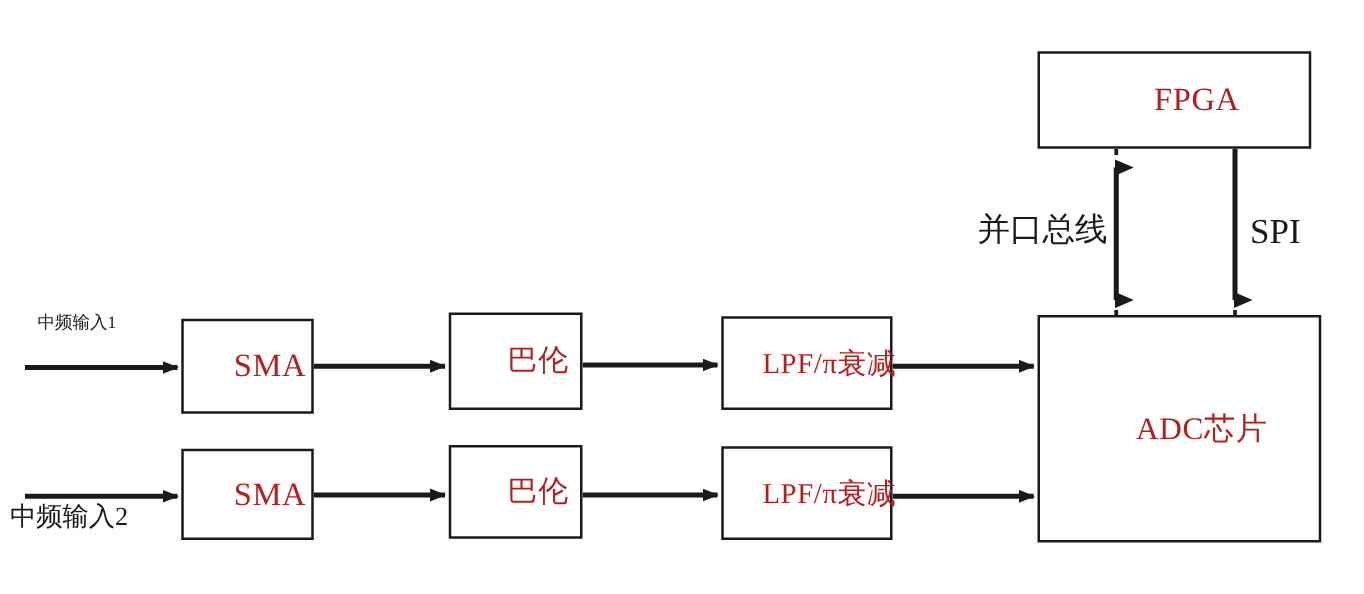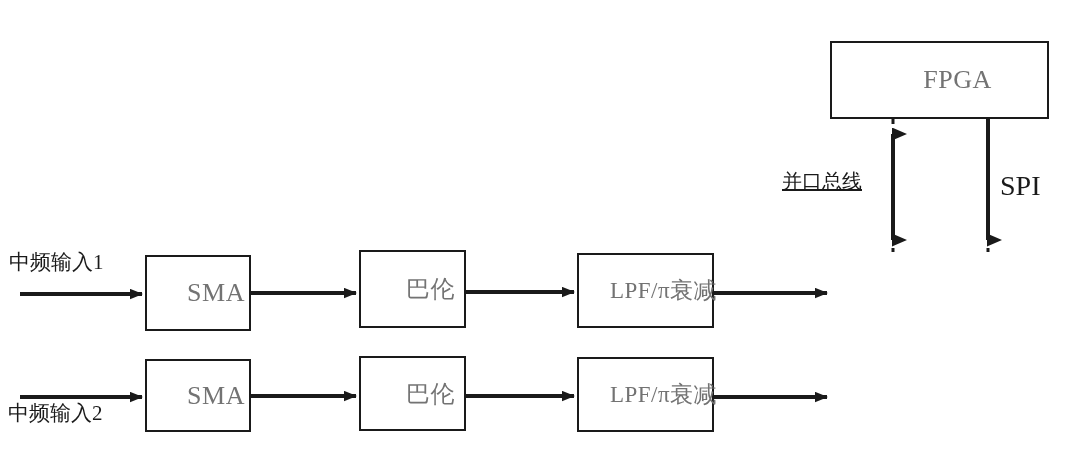--- a/index.html
+++ b/index.html
@@ -25,21 +25,21 @@
     height: 475px;
   }
   .node-box {
     position: absolute;
     box-sizing: border-box;
     border: 2px solid #1a1a1a;
     background: #ffffff;
     display: flex;
     align-items: center;
     justify-content: center;
-    color: #737373;
+    color: #b91c1c;
     font-family: "Liberation Serif", "DejaVu Serif", serif;
     line-height: 1;
     padding-left: 36px;
   }
   .node-label {
     white-space: nowrap;
     letter-spacing: 0.5px;
   }
   .edge-label {
     position: absolute;
@@ -51,23 +51,23 @@
   
   #box-sma-1   { left: 145px; top: 255px; width: 106px; height: 76px; font-size: 26px; }
   #box-sma-2   { left: 145px; top: 359px; width: 106px; height: 73px; font-size: 26px; }
   #box-balun-1 { left: 359px; top: 250px; width: 107px; height: 78px; font-size: 24px; }
   #box-balun-2 { left: 359px; top: 356px; width: 107px; height: 75px; font-size: 24px; }
   #box-lpf-1   { left: 577px; top: 253px; width: 137px; height: 75px; font-size: 23px; }
   #box-lpf-2   { left: 577px; top: 357px; width: 137px; height: 75px; font-size: 23px; }
   #box-adc     { left: 830px; top: 252px; width: 227px; height: 182px; font-size: 25px; }
   #box-fpga    { left: 830px; top: 41px; width: 219px; height: 78px; font-size: 26px; }
   
-  #label-if-in-1  { left: 9px;  top: 252px; font-size: 21px; }
+  #label-if-in-1  { left: 30px;  top: 252px; font-size: 14px; }
   #label-if-in-2  { left: 8px;  top: 403px; font-size: 21px; }
-  #label-par-bus  { left: 782px; top: 171px; font-size: 20px; text-decoration: underline; }
+  #label-par-bus  { left: 782px; top: 171px; font-size: 26px; }
   #label-spi      { left: 1000px; top: 172px; font-size: 28px; }
 </style>
 </head>
 <body>
 
 <div id="diagram-root">
 
   <svg id="diagram-svg" viewBox="0 0 1091 475" xmlns="http://www.w3.org/2000/svg">
     <defs>
       <marker id="arrow-right" markerWidth="13" markerHeight="13" refX="12" refY="5.2" orient="auto" markerUnits="userSpaceOnUse">
@@ -116,20 +116,23 @@
   </div>
 
   <div class="node-box" id="box-lpf-1">
     <span class="node-label">LPF/π衰减</span>
   </div>
 
   <div class="node-box" id="box-lpf-2">
     <span class="node-label">LPF/π衰减</span>
   </div>
 
+  <div class="node-box" id="box-adc">
+    <span class="node-label">ADC芯片</span>
+  </div>
 
   <div class="node-box" id="box-fpga">
     <span class="node-label">FPGA</span>
   </div>
 
   <div class="edge-label" id="label-if-in-1">中频输入1</div>
 
   <div class="edge-label" id="label-if-in-2">中频输入2</div>
 
   <div class="edge-label" id="label-par-bus">并口总线</div>

